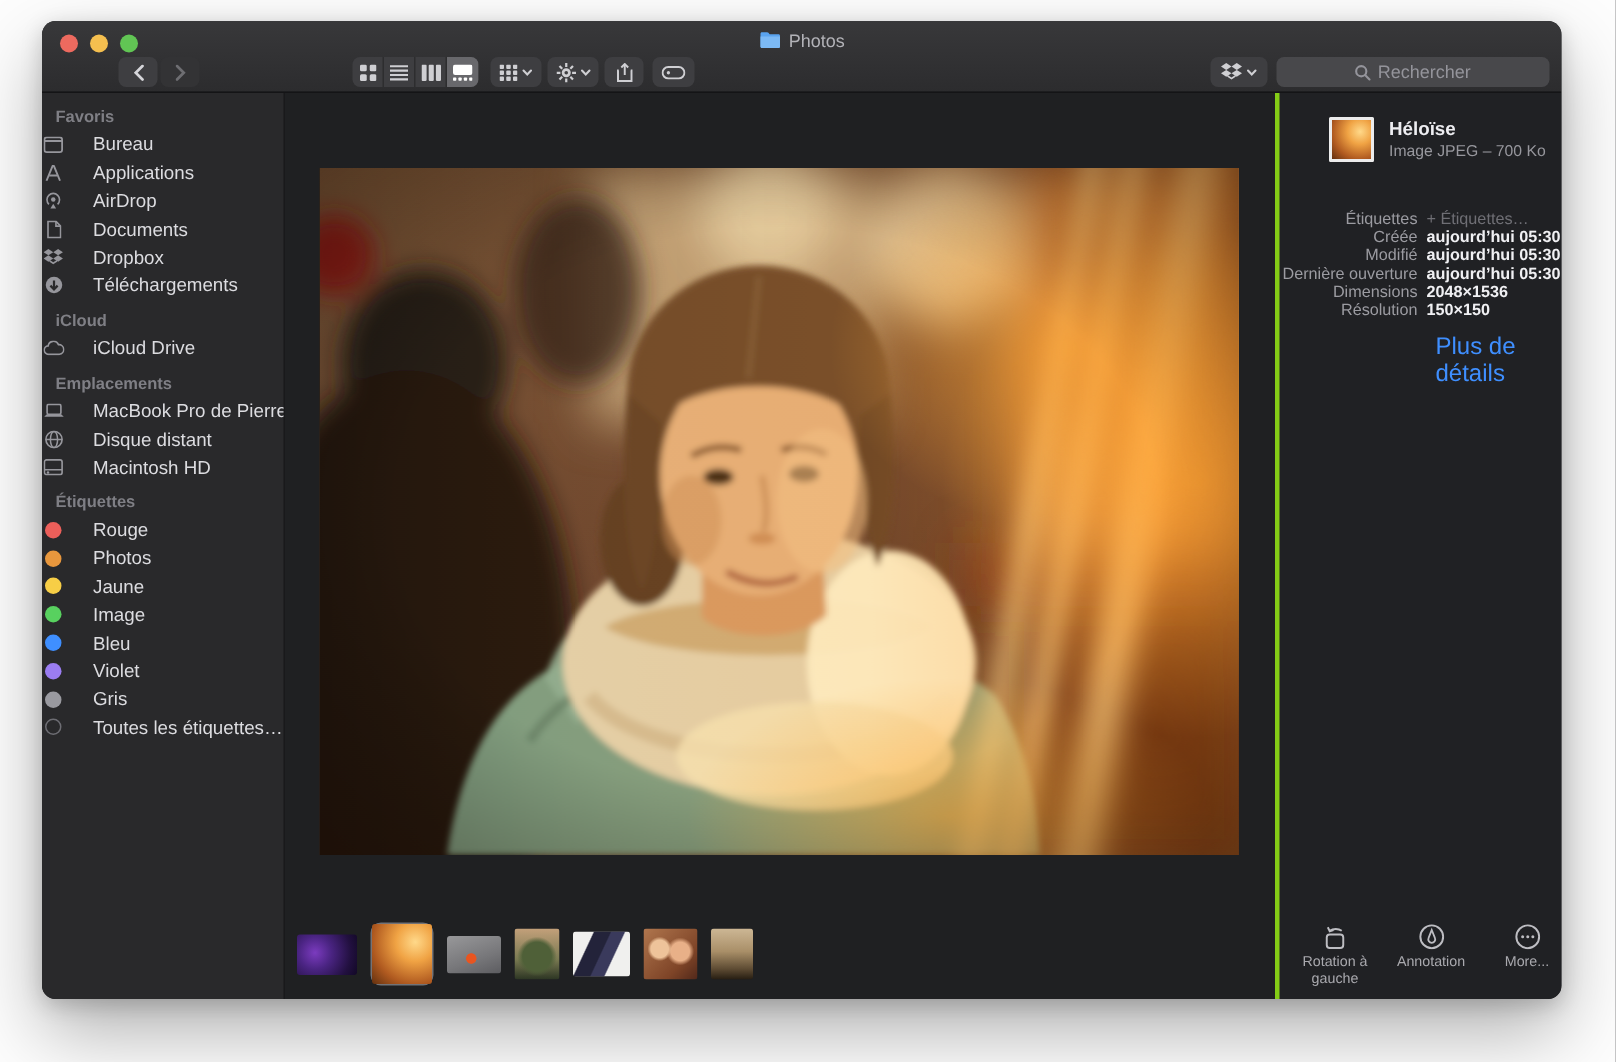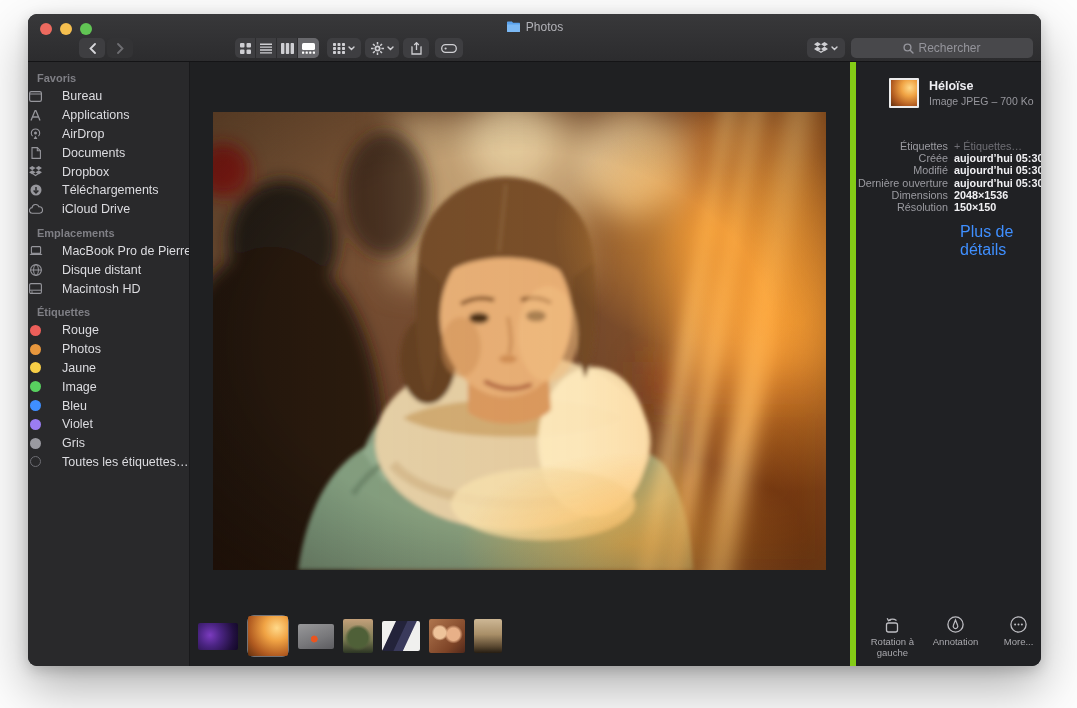--- a/index.html
+++ b/index.html
@@ -51,21 +51,21 @@
   .t-concert { width:40px; height:27px; background:radial-gradient(circle at 30% 45%,#7b3bbf 0%,#4a2482 35%,#221040 75%,#120826 100%); }
   .t-girl { width:34px; height:34px; background:radial-gradient(circle at 72% 30%,#ffd98a 0%,#f0a344 32%,#b05a20 70%,#63300f 100%); }
   .t-girl.big { width:100%; height:100%; }
   .t-hiker { width:36px; height:25px; background:radial-gradient(circle at 45% 60%,#e85520 0 13%,transparent 15%),linear-gradient(160deg,#98989a,#77777a 60%,#5c5c60); }
   .t-statue { width:30px; height:34px; background:radial-gradient(circle at 50% 55%,#4f6038 0 40%,transparent 55%),linear-gradient(#c3a07a,#7a7a52 60%,#2c3523); }
   .t-tablets { width:38px; height:30px; background:linear-gradient(115deg,transparent 26%,#23233a 28% 48%,#3a3a5c 50% 66%,transparent 68%),#f0f0ee; }
   .t-friends { width:36px; height:34px; background:radial-gradient(circle at 30% 40%,#eec39a 0 18%,transparent 25%),radial-gradient(circle at 68% 45%,#e8b088 0 20%,transparent 30%),linear-gradient(135deg,#b0764e,#7e4427 70%,#51281a); }
   .t-eiffel { width:28px; height:34px; background:linear-gradient(#cdb795 0%,#a98f68 45%,#5c4a32 80%,#261d12),radial-gradient(circle at 50% 80%,#2a2015 0 30%,transparent 45%); }
 
   
-  .info { flex:none; width:191px; position:relative; background:#202124; border-left:6px solid #84cc16; }
+  .info { flex:none; width:191px; position:relative; background:#202124; border-left:3px solid #84cc16; }
   .info-head { position:absolute; left:33px; top:16px; display:flex; gap:10px; align-items:center; }
   .info-thumb { width:30px; height:30px; border:2px solid #ececec; border-radius:1px; }
   .info-name { font-size:12.5px; color:#ededf1; font-weight:700; }
   .info-kind { font-size:10.5px; color:#97979d; margin-top:2px; }
   .meta { position:absolute; left:0; right:6px; top:78px; font-size:10.8px; }
   .meta-row { display:flex; line-height:12.2px; }
   .meta-label { flex:none; width:98px; text-align:right; color:#9b9ba1; padding-right:6px; white-space:nowrap; }
   .meta-value { color:#f0f0f3; font-weight:700; white-space:nowrap; }
   .meta-row.muted .meta-value { color:#6f6f75; font-weight:400; }
   .details-link { margin:10px 0 0 104px; font-size:16px; }
@@ -287,20 +287,21 @@
         <span class="ic">
             <svg width="12" height="12" viewBox="0 0 12 12">
               <circle cx="6" cy="6" r="5.5" fill="currentColor"></circle>
               <line x1="6" y1="3" x2="6" y2="8.3" stroke="#29292b" stroke-width="1.5"></line>
               <path d="M3.6 6.4 L6 8.9 L8.4 6.4" stroke="#29292b" stroke-width="1.5" fill="none"></path>
             </svg>
           </span>
         <span>Téléchargements</span>
       </div>
 
+      <div class="sec-title">iCloud</div>
       <div class="side-item">
         <span class="ic">
             <svg width="14" height="10" viewBox="0 0 14 10">
               <path d="M3.4 9.2 a2.8 2.8 0 0 1 -.3-5.6 a3.6 3.6 0 0 1 6.9-.8 a2.6 2.6 0 0 1 .6 6.4 Z" stroke="currentColor" stroke-width="1.1" fill="none"></path>
             </svg>
           </span>
         <span>iCloud Drive</span>
       </div>
 
       <div class="sec-title">Emplacements</div>

